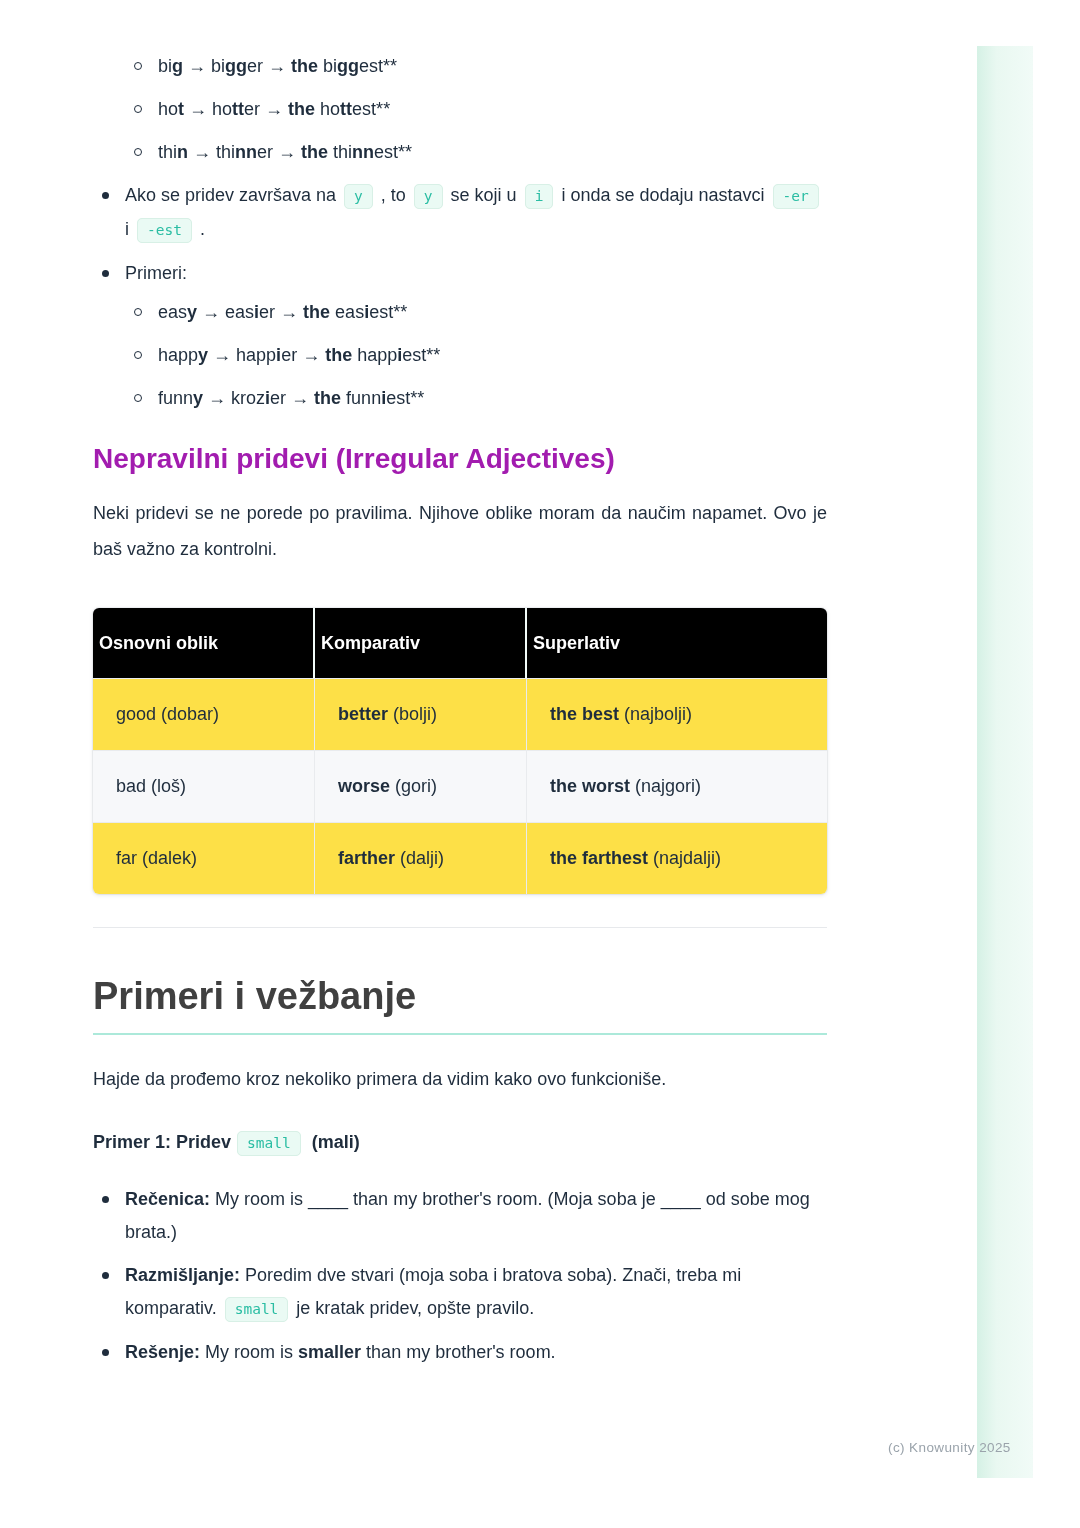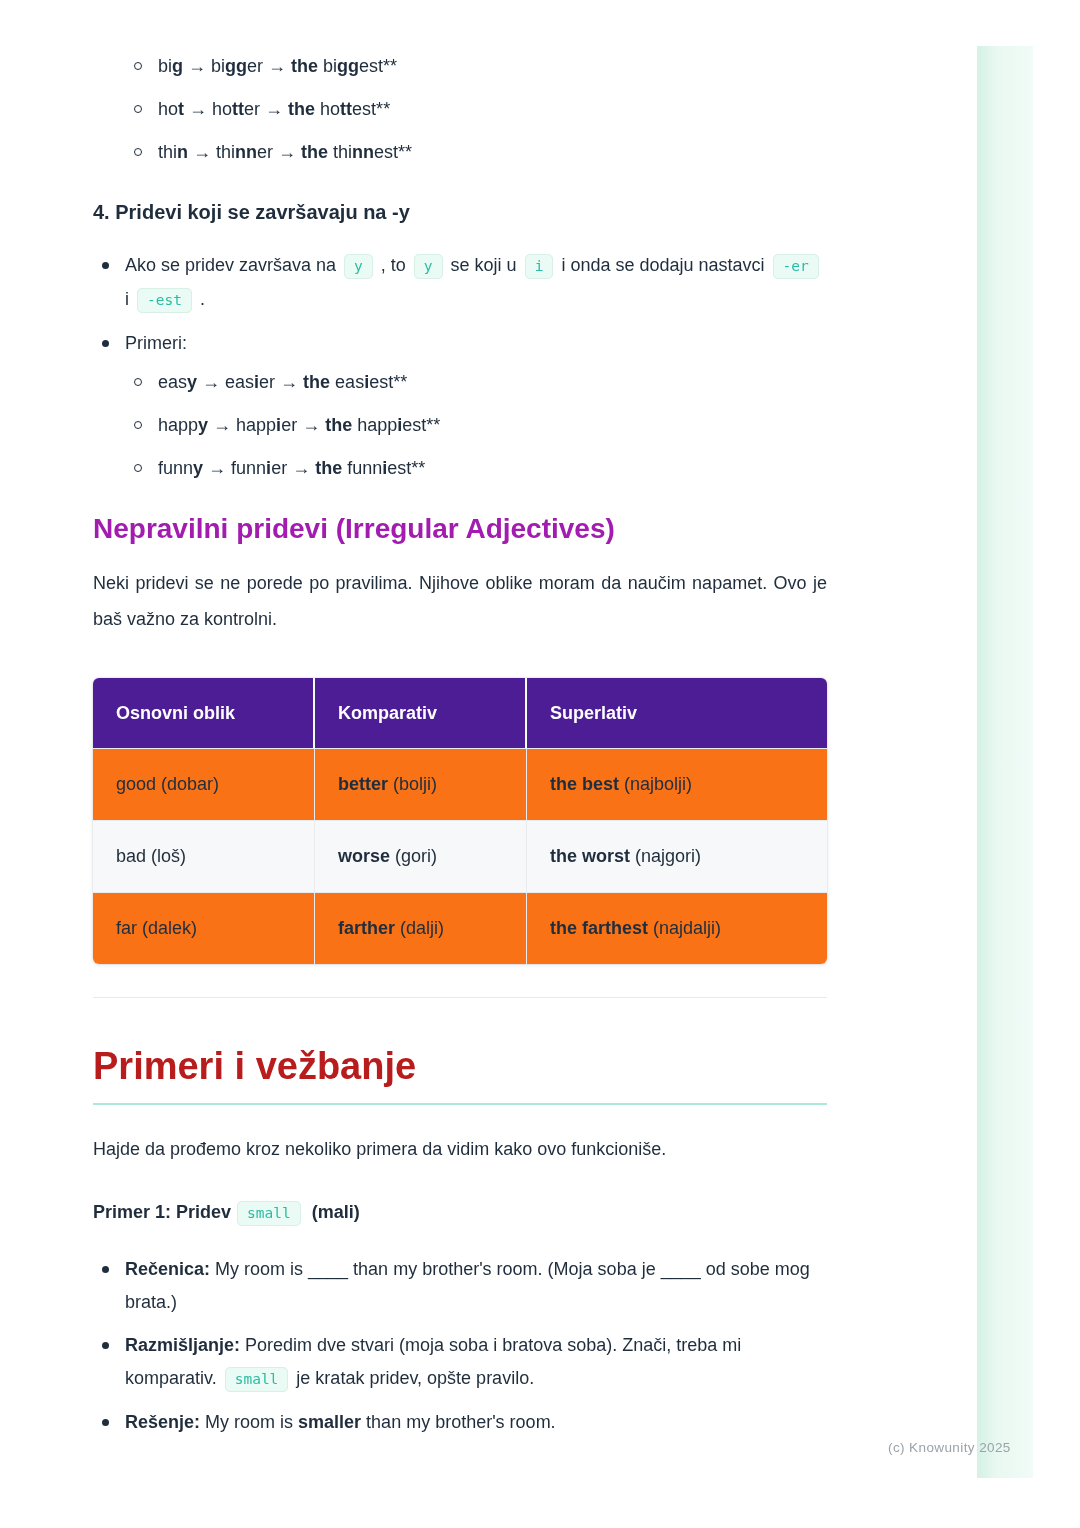--- a/index.html
+++ b/index.html
@@ -81,48 +81,48 @@
     margin-top:41px;
     border-radius:6px;
     overflow:hidden;
     box-shadow:0 1px 4px rgba(25,45,65,.12), 0 0 0 1px rgba(25,45,65,.05);
     font-size:18px;
   }
   table.cmp col.c1 { width:222px; }
   table.cmp col.c2 { width:212px; }
   table.cmp col.c3 { width:300px; }
   table.cmp th {
-    background:#4c1d95;
+    background:#000000;
     color:#ffffff;
     font-weight:700;
     text-align:left;
     height:70px;
-    padding-left:23px;
+    padding-left:6px;
     border-right:2px solid #f3fdfa;
   }
   table.cmp th:last-child { border-right:none; }
   table.cmp td {
     height:72px;
     padding-left:23px;
-    background:#f97316;
+    background:#fde047;
     border-top:1.5px solid #e9ebee;
     border-right:1.5px solid #e9ebee;
   }
   table.cmp td:last-child { border-right:none; }
   table.cmp tr:nth-child(even) td { background:#f7f8fa; }
   hr.split {
     border:none;
     border-top:1.7px solid #e7e9ec;
     margin-top:33px;
   }
   h1.practice {
     font-size:38px;
     font-weight:700;
     line-height:48px;
-    color:#b91c1c;
+    color:#404040;
     margin-top:44px;
     padding-bottom:13px;
     border-bottom:2px solid #ace9da;
   }
   p.intro { margin-top:28px; line-height:33px; }
   .primer-head {
     margin-top:27px;
     font-weight:700;
     line-height:38px;
   }
@@ -147,33 +147,32 @@
 
 <div class="content">
 
   <ul>
 
   <li class="l2"><span><span>bi</span><b>g</b><span> → bi</span><b>gg</b><span>er → </span><b>the</b><span> bi</span><b>gg</b><span>est**</span></span></li>
       <li class="l2"><span><span>ho</span><b>t</b><span> → ho</span><b>tt</b><span>er → </span><b>the</b><span> ho</span><b>tt</b><span>est**</span></span></li>
       <li class="l2"><span><span>thi</span><b>n</b><span> → thi</span><b>nn</b><span>er → </span><b>the</b><span> thi</span><b>nn</b><span>est**</span></span></li>
     </ul>
 
-  <h3 class="sec4">4. Pridevi koji se završavaju na -y</h3>
 
   <ul>
     <li class="l1">
       <span><span>Ako se pridev završava na </span><code class="ic">y</code><span> , to </span><code class="ic">y</code><span> se koji u </span><code class="ic">i</code><span> i onda se dodaju nastavci </span><code class="ic">-er</code><span> i </span><code class="ic">-est</code><span> .</span></span>
     </li>
     <li class="l1">
       <span>Primeri:</span>
       <ul class="nested">
 
       <li class="l2" style="margin-left:1px;"><span><span>eas</span><b>y</b><span> → eas</span><b>i</b><span>er → </span><b>the</b><span> eas</span><b>i</b><span>est**</span></span></li>
           <li class="l2" style="margin-left:1px;"><span><span>happ</span><b>y</b><span> → happ</span><b>i</b><span>er → </span><b>the</b><span> happ</span><b>i</b><span>est**</span></span></li>
-          <li class="l2" style="margin-left:1px;"><span><span>funn</span><b>y</b><span> → funn</span><b>i</b><span>er → </span><b>the</b><span> funn</span><b>i</b><span>est**</span></span></li>
+          <li class="l2" style="margin-left:1px;"><span><span>funn</span><b>y</b><span> → kroz</span><b>i</b><span>er → </span><b>the</b><span> funn</span><b>i</b><span>est**</span></span></li>
         </ul>
     </li>
   </ul>
 
   <h2 class="irregular">Nepravilni pridevi (Irregular Adjectives)</h2>
 
   <p class="just">Neki pridevi se ne porede po pravilima. Njihove oblike moram da naučim napamet. Ovo je baš važno za kontrolni.</p>
 
   <table class="cmp">
     <colgroup>

